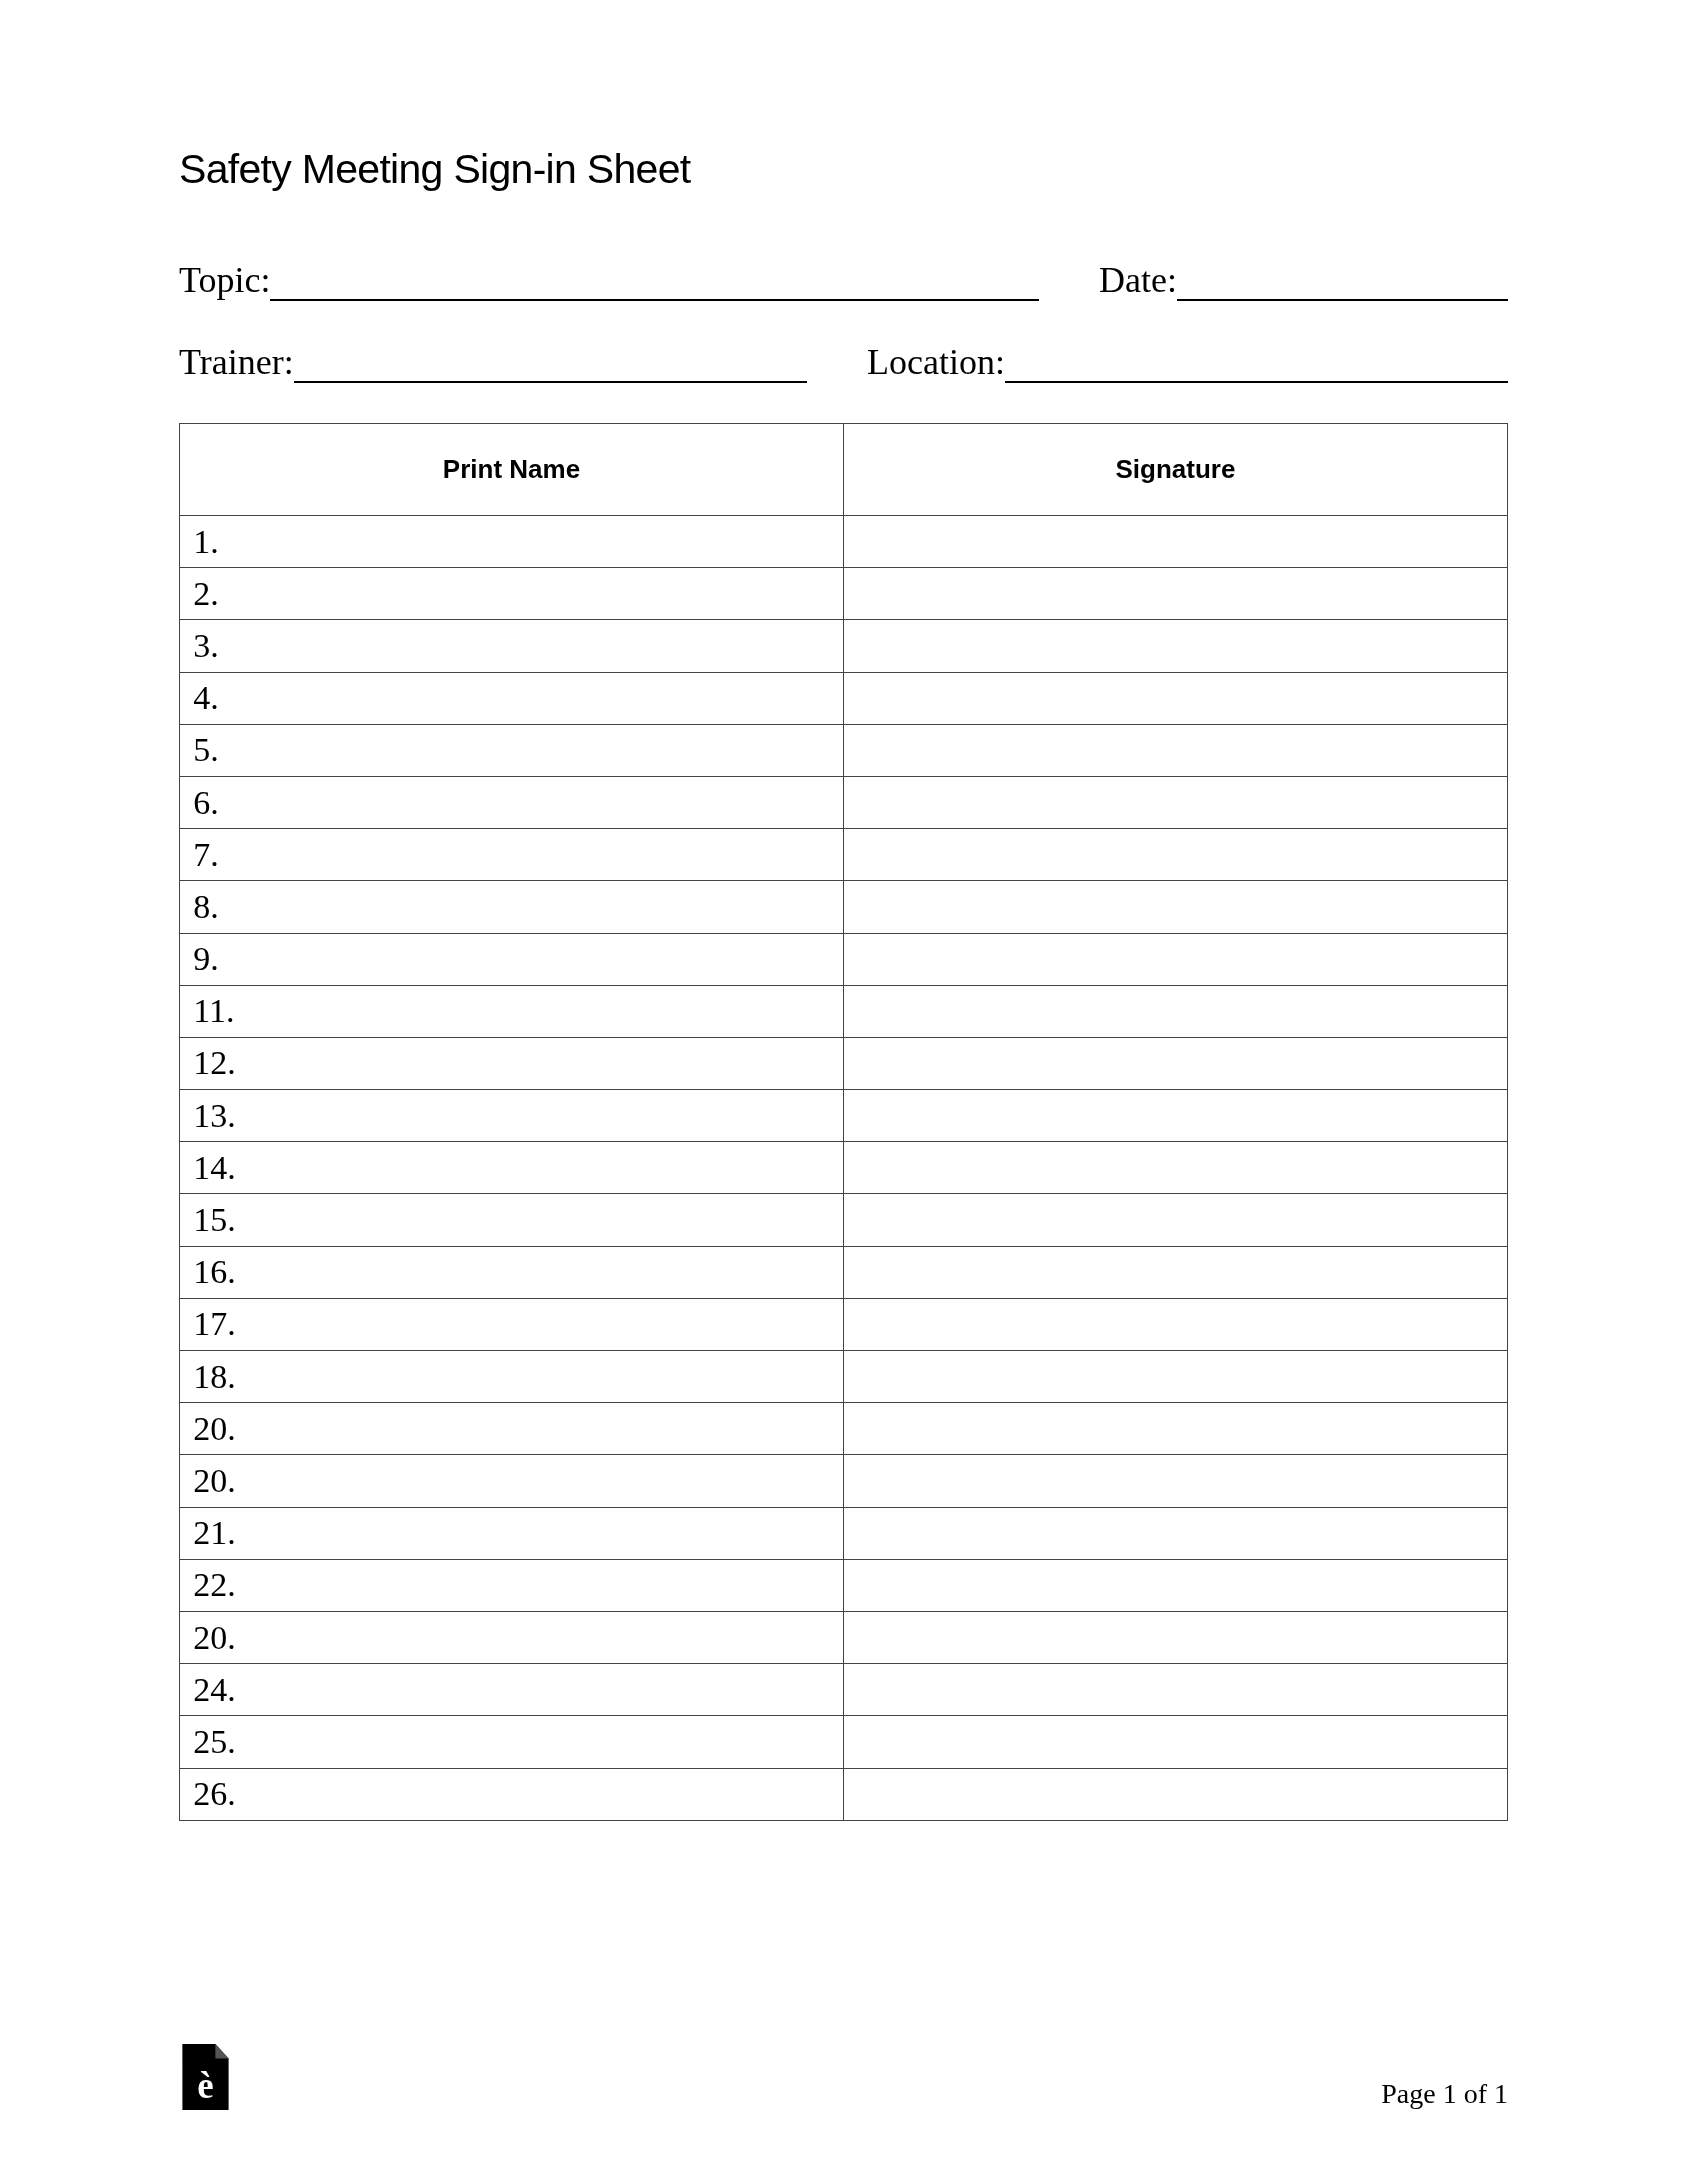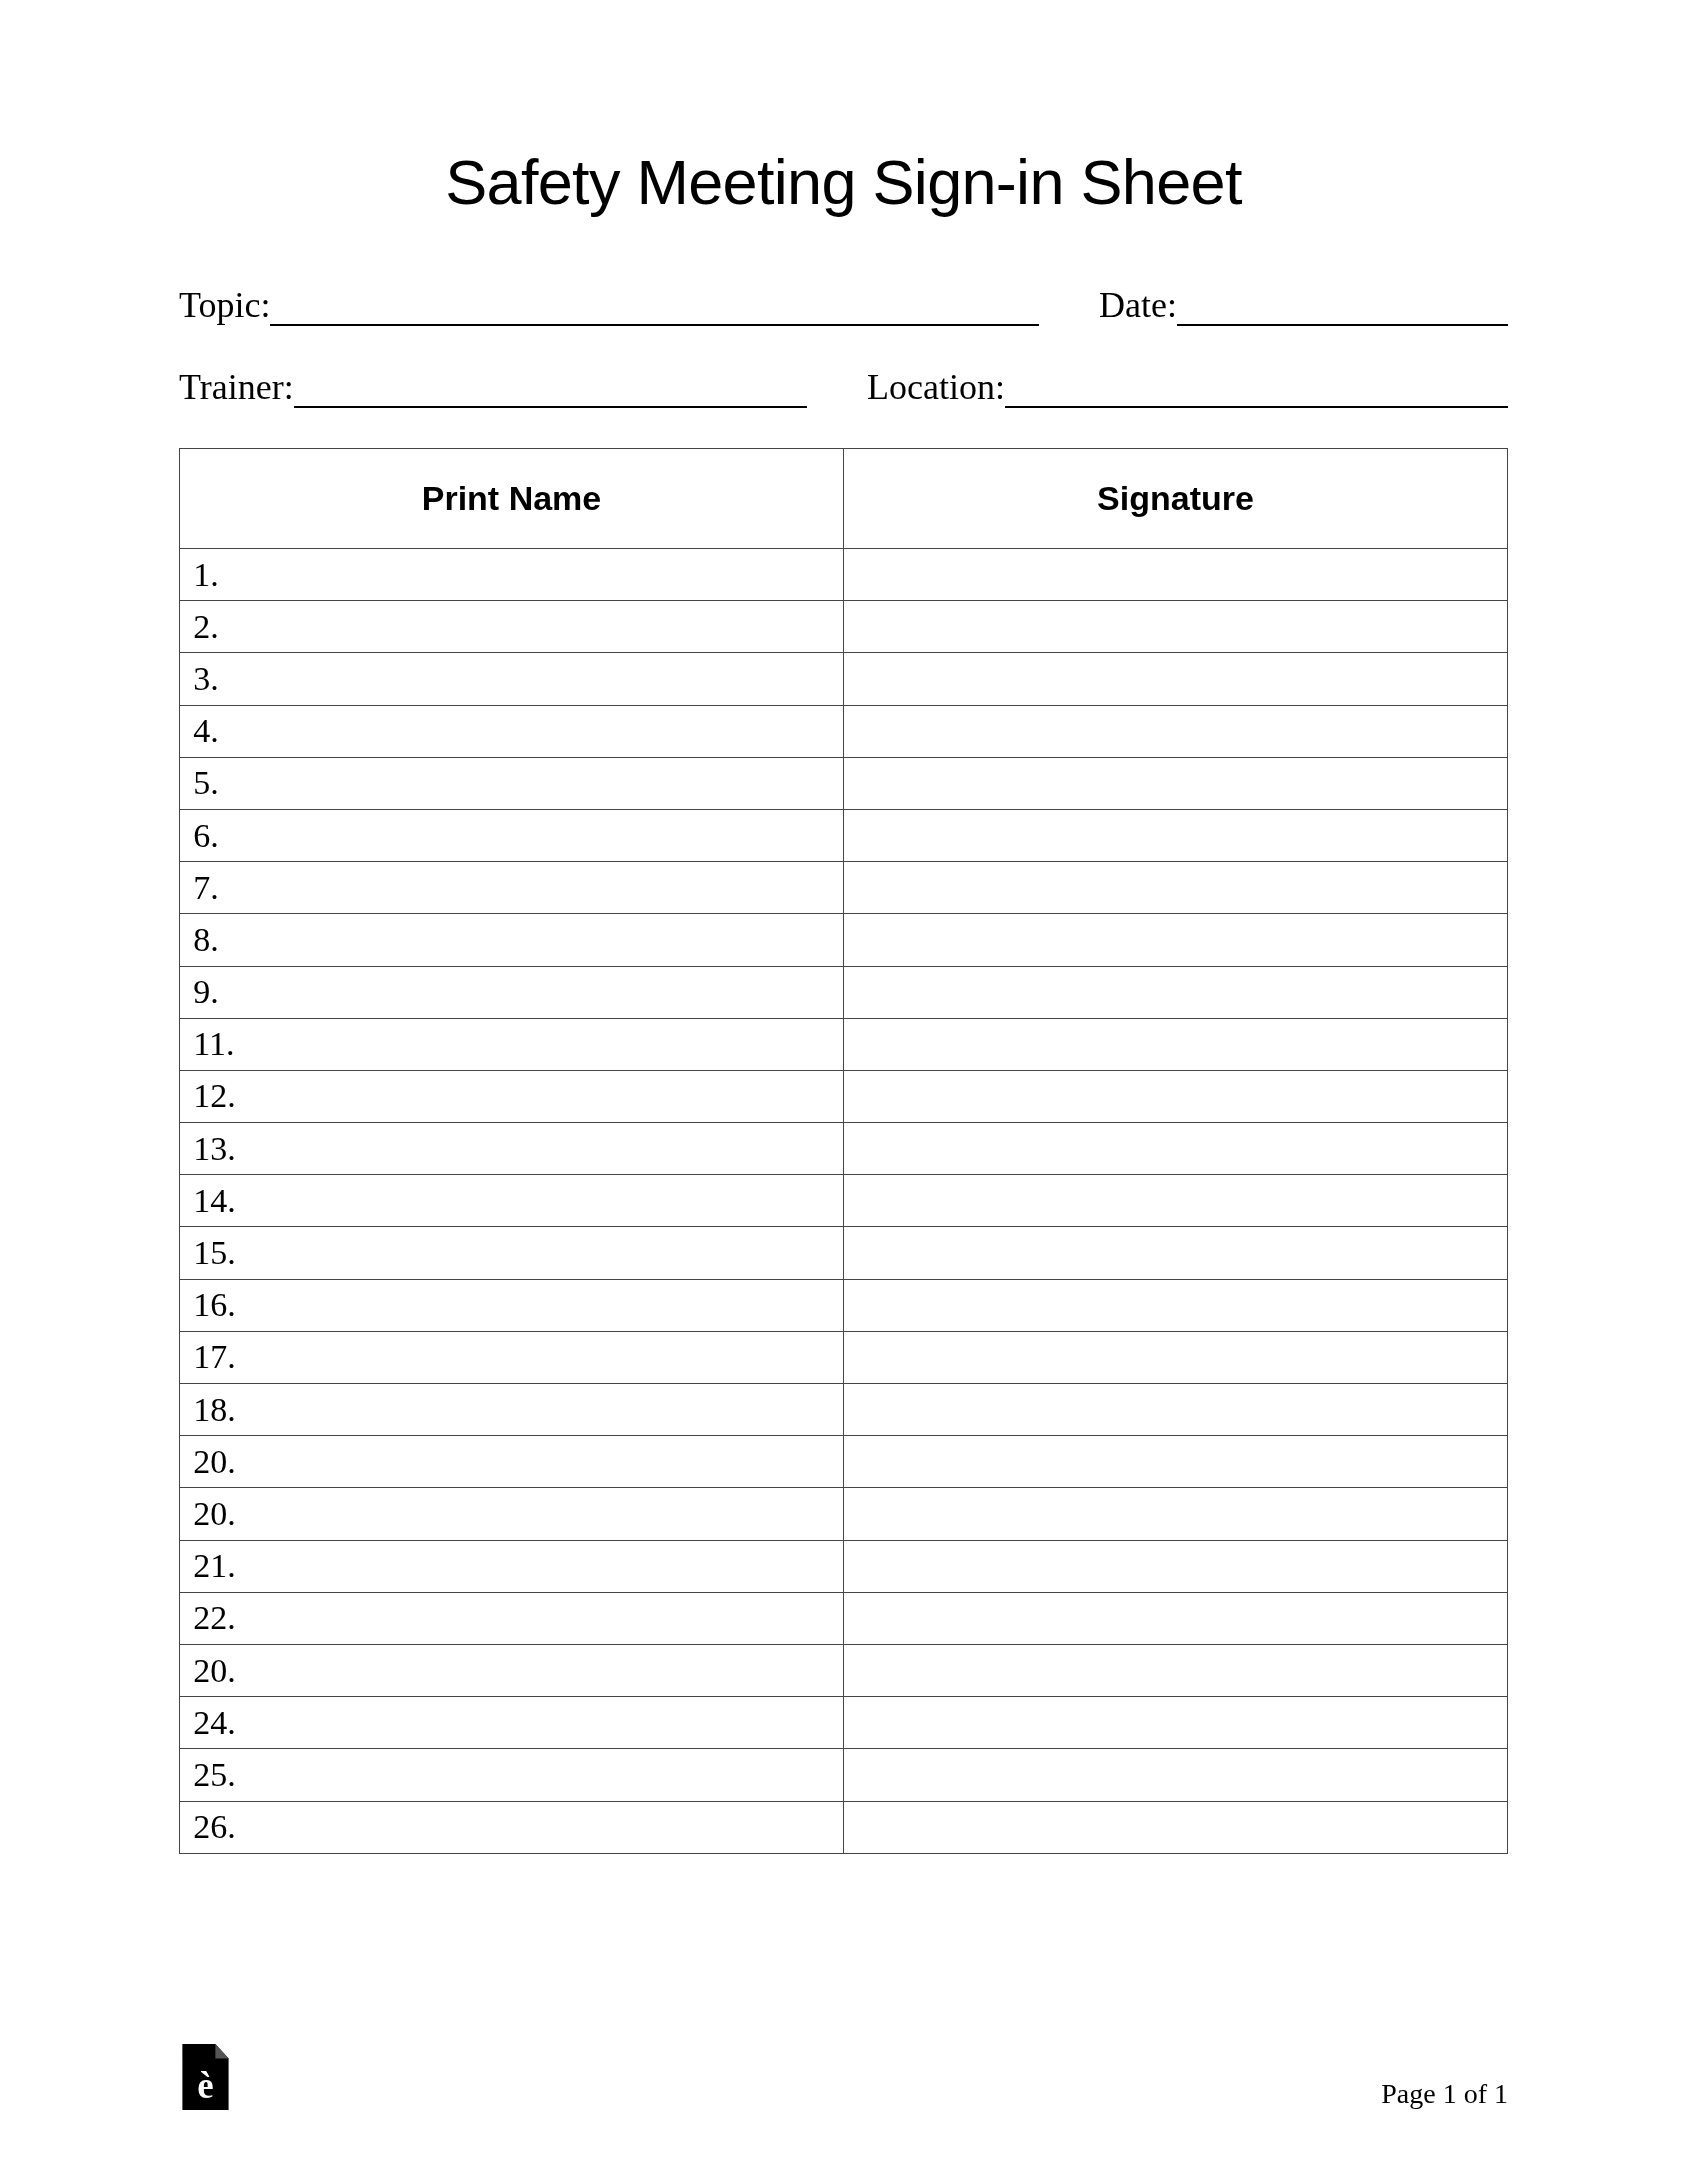--- a/index.html
+++ b/index.html
@@ -1,25 +1,25 @@
 <!DOCTYPE html>
 <html style="font-size:10.6px"><head>
 <meta charset="utf-8">
 <style>
   * { box-sizing: border-box; margin: 0; padding: 0; }
   html, body { width: 1687px; height: 2183px; background: #fff; font-family: "Times New Roman", Times, serif; color: #000; }
   .page { position: relative; width: 1687px; height: 2183px; padding: 146px 179px 0 179px; }
-  .title { font-family: Arial, Helvetica, sans-serif; font-size: 63px; text-align: center; margin-bottom: 66px; font-weight: 400; letter-spacing: -0.7px; }
+  .title { font-family: Arial, Helvetica, sans-serif; font-size: 41px; margin-bottom: 66px; font-weight: 400; letter-spacing: -0.7px; }
   .meta-row { display: flex; margin-bottom: 40px; font-size: 36px; text-align: center; }
   .meta-field { display: flex; align-items: flex-end; }
   .meta-label { white-space: nowrap; }
   .meta-line { border-bottom: 2px solid #000; height: 36px; }
   table.sheet { width: 100%; border-collapse: collapse; margin-top: 26.5px; table-layout: fixed; }
   table.sheet th, table.sheet td { border: 0.7px solid #444; }
-  table.sheet th { font-family: Arial, Helvetica, sans-serif; font-weight: 700; font-size: 34px; padding: 30px 0; text-align: center; }
+  table.sheet th { font-family: Arial, Helvetica, sans-serif; font-weight: 700; font-size: 26px; padding: 30px 0; text-align: center; }
   table.sheet td { font-size: 34px; padding: 6.6px 9.3px 6.6px 13.2px; height: 52px; vertical-align: middle; }
   .footer { position: absolute; bottom: 73px; left: 0; right: 0; display: flex; justify-content: space-between; align-items: flex-end; padding: 0 179px; }
   .logo { width: 53px; height: 66px; }
   .pagenum { font-family: Liberation Serif, serif; font-size: 28px; }
 </style>
 </head>
 <body>
 
 <div class="page">
 

